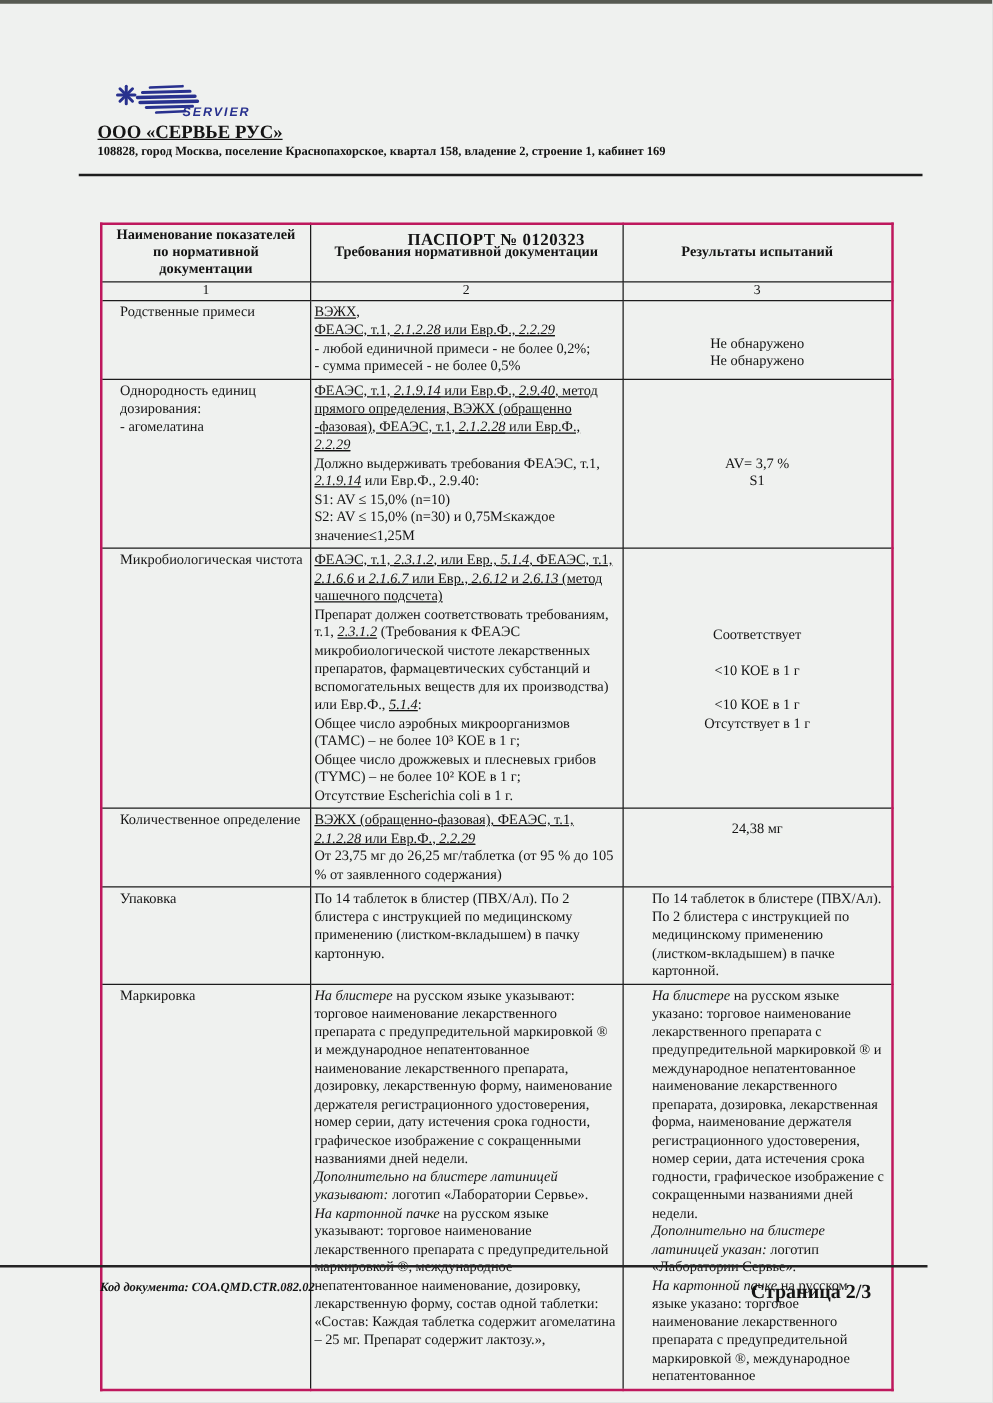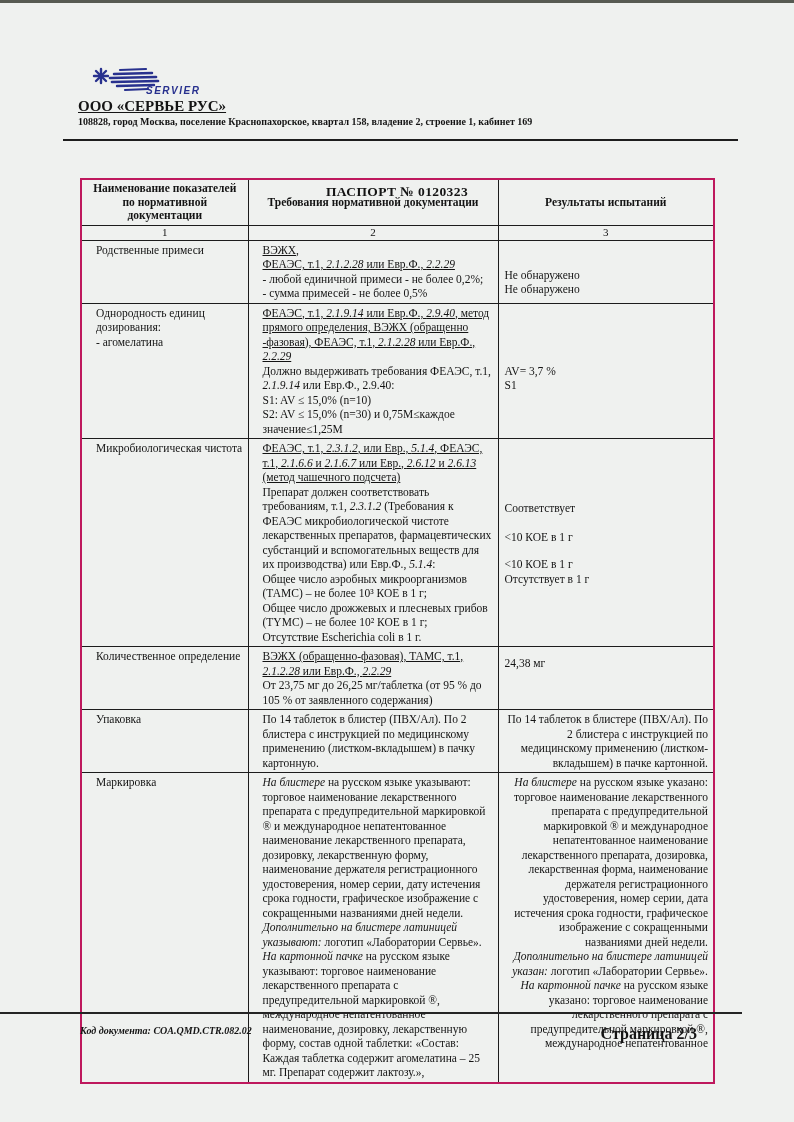--- a/index.html
+++ b/index.html
@@ -28,25 +28,25 @@
                font-weight:700; font-size:13.5px; letter-spacing:.4px;margin-top:33px; }
 
   
   .doc-table { position:absolute; left:80px; top:178px; width:633px;
                border-collapse:collapse; table-layout:fixed;
                font-size:11.5px; line-height:14.5px; border:2px solid #be185d; }
   .doc-table td, .doc-table th { border:1px solid #1c1c1c; vertical-align:top; }
   .doc-table th { font-weight:700; vertical-align:middle; text-align:center; padding:2px 8px; line-height:13.5px; }
   .num-row td { text-align:center; padding:0; height:14px; font-size:11px; line-height:13px; }
   .c1 { padding:2px 5px 2px 14px; }
-  .c2 { padding:2px 5px 2px 14px; }
-  .c3 { padding:2px 6px; text-align:left; }
-  .c3.left { text-align:right; padding:2px 5px 2px 6px; }
+  .c2 { padding:2px 5px 2px 3px; }
+  .c3 { padding:2px 6px; text-align:center; }
+  .c3.left { text-align:left; padding:2px 5px 2px 23px; }
   .u  { text-decoration:underline; text-underline-offset:1px; }
-  .it { font-style:italic; }
+  .it { font-style:italic;text-decoration:underline; }
   .lead { font-style:italic; }
 
   
   .foot-rule { position:absolute; top:1012px; left:0; width:742px; height:2px; background:#242424; }
   .footer-left  { position:absolute; top:1025px; left:80px;  font-size:10px; font-weight:700; font-style:italic; }
   .footer-right { position:absolute; top:1025px; right:97px; font-size:16px; font-weight:700; }
 </style>
 </head>
 <body>
 
@@ -144,21 +144,21 @@
           <div style="margin-top:60px">Соответствует</div>
           <div style="margin-top:14px">&lt;10 КОЕ в 1 г</div>
           <div style="margin-top:13px">&lt;10 КОЕ в 1 г</div>
           <div>Отсутствует в 1 г</div>
         </td>
       </tr>
 
       <tr style="height:58px">
         <td class="c1">Количественное определение</td>
         <td class="c2">
-          <div><span class="u"><span>ВЭЖХ (обращенно-фазовая), ТАМС, т.1, </span><span class="it">2.1.2.28</span><span> или Евр.Ф., </span><span class="it">2.2.29</span></span></div>
+          <div><span class="u"><span>ВЭЖХ (обращенно-фазовая), ФЕАЭС, т.1, </span><span class="it">2.1.2.28</span><span> или Евр.Ф., </span><span class="it">2.2.29</span></span></div>
           <div>От 23,75 мг до 26,25 мг/таблетка (от 95 % до 105 % от заявленного содержания)</div>
         </td>
         <td class="c3">
           <div style="margin-top:7px">24,38 мг</div>
         </td>
       </tr>
 
       <tr style="height:58px">
         <td class="c1">Упаковка</td>
         <td class="c2">

